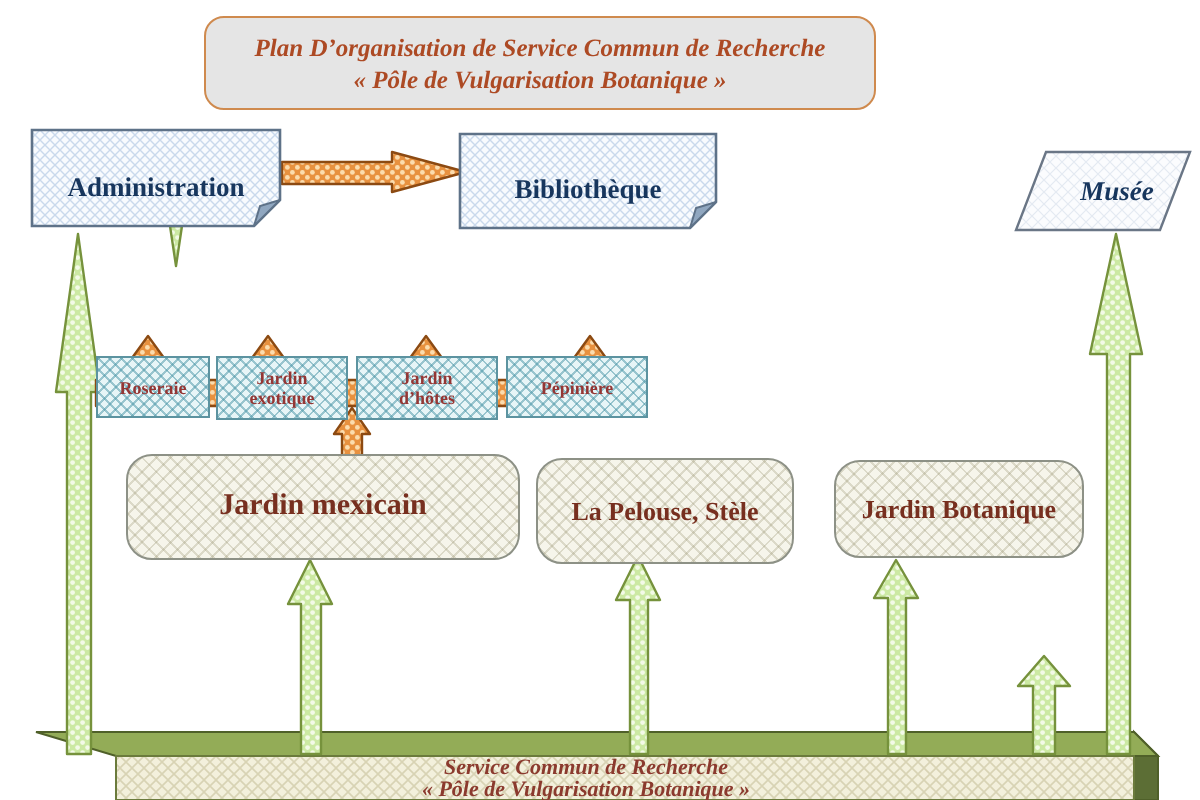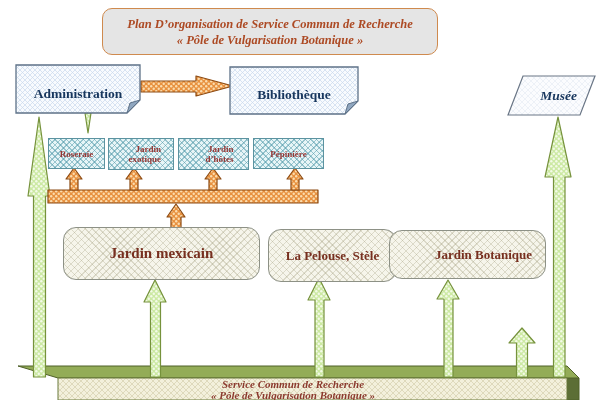--- a/index.html
+++ b/index.html
@@ -18,22 +18,22 @@
   }
   .note-label{color:#17365d;font-weight:bold;font-size:13.5px;}
   .musee-label{color:#17365d;font-weight:bold;font-style:italic;font-size:13.5px;}
   .box-teal{
     position:absolute;z-index:2;
     background-color:#e7f5f7;
     background-image:
       repeating-linear-gradient(45deg, rgba(74,149,166,.5) 0 1px, transparent 1px 4px),
       repeating-linear-gradient(135deg, rgba(74,149,166,.5) 0 1px, transparent 1px 4px);
     border:1px solid #5c93a0;
-    display:flex;align-items:center;justify-content:center;text-align:right;
-    color:#943634;font-weight:bold;font-size:9px;line-height:10px;
+    display:flex;align-items:center;justify-content:center;text-align:center;
+    color:#943634;font-weight:bold;font-size:9px;line-height:10px;margin-top:40px;
   }
   .box-cream{
     position:absolute;z-index:2;
     background-color:#f6f5eb;
     background-image:
       repeating-linear-gradient(45deg, rgba(150,145,110,.28) 0 1px, transparent 1px 5px),
       repeating-linear-gradient(135deg, rgba(150,145,110,.28) 0 1px, transparent 1px 5px);
     border:1.3px solid #8d9186;border-radius:13px;
     display:flex;align-items:center;justify-content:center;text-align:center;
     color:#772f1f;font-weight:bold;font-size:13px;
@@ -140,21 +140,21 @@
   <div class="box-teal" style="left:178px;top:138px;width:69px;height:30px;">
     <span style="width:40px;">Jardin d’hôtes</span>
   </div>
 
   <div class="box-cream" style="left:63px;top:227px;width:195px;height:51px;font-size:15px;">
     <span>Jardin mexicain</span>
   </div>
   <div class="box-cream" style="left:268px;top:229px;width:127px;height:51px;">
     <span>La Pelouse, Stèle</span>
   </div>
-  <div class="box-cream" style="left:389px;top:230px;width:123px;height:47px;padding-left:32px;">
+  <div class="box-cream" style="left:417px;top:230px;width:123px;height:47px;">
     <span>Jardin Botanique</span>
   </div>
 
 
   <div class="footer-text">
     <div>Service Commun de Recherche</div>
     <div>« Pôle de Vulgarisation Botanique »</div>
   </div>
 
 </div>

